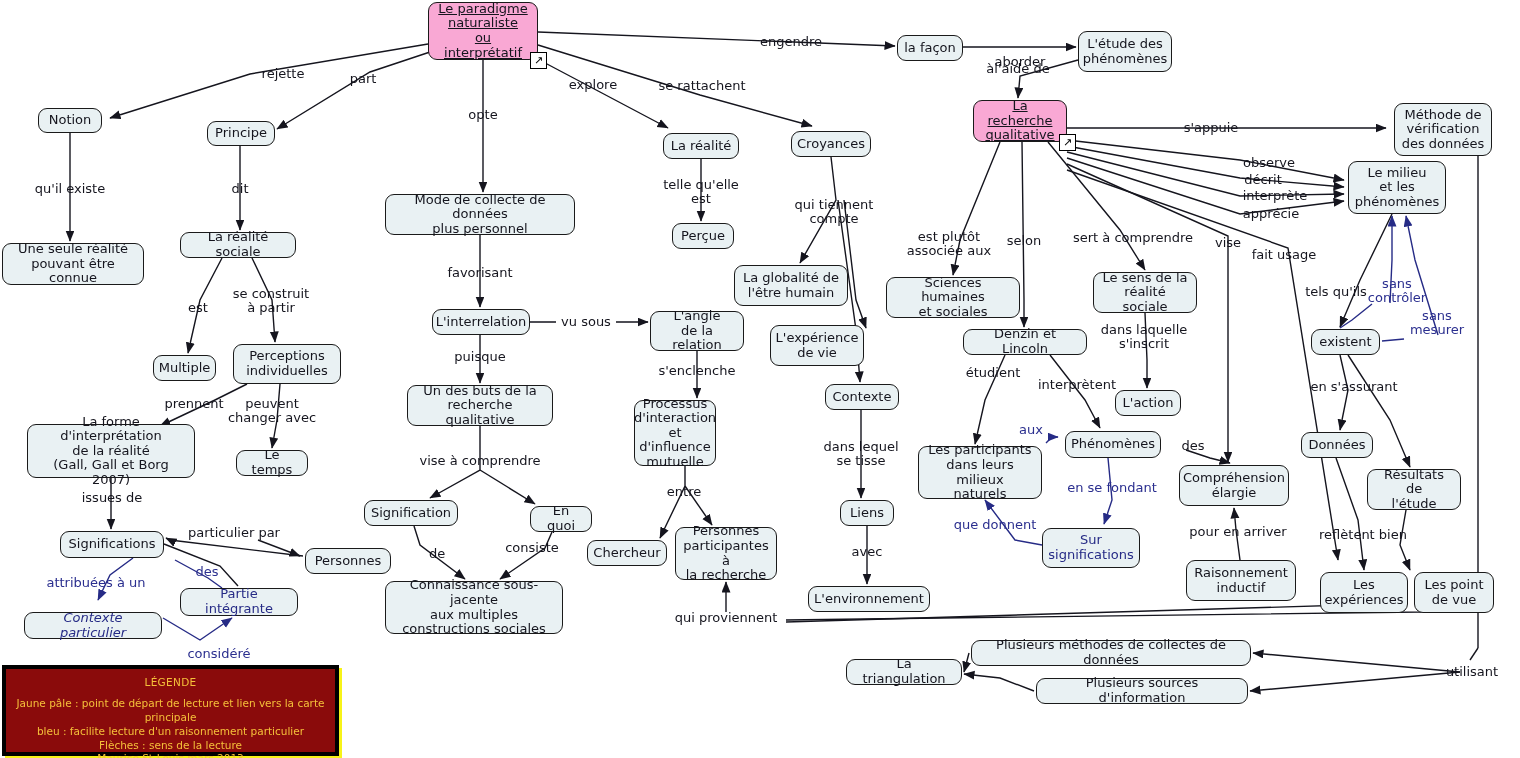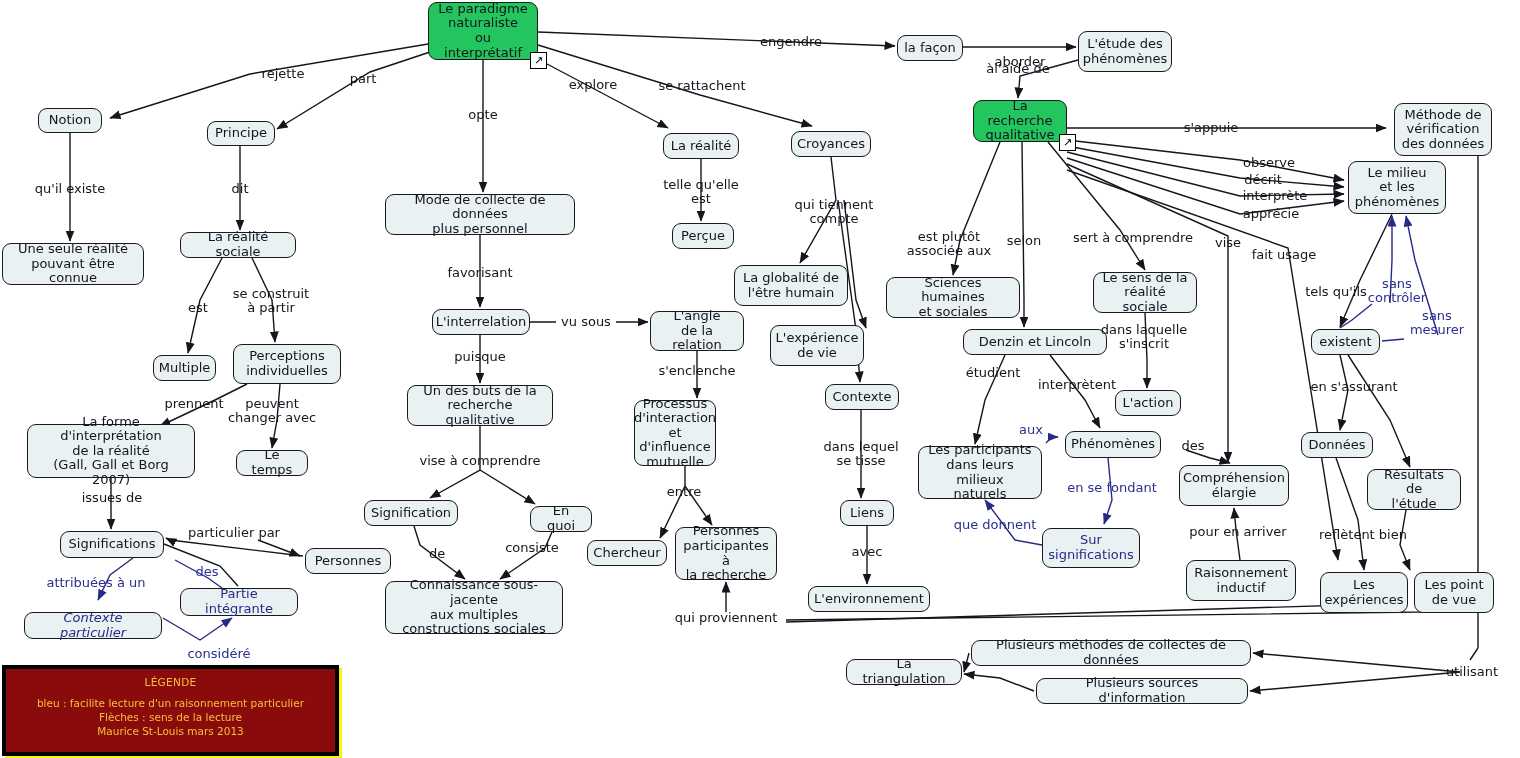--- a/index.html
+++ b/index.html
@@ -3,21 +3,21 @@
 <meta charset="utf-8">
 <style>
   html,body{margin:0;padding:0;background:#ffffff;}
   body{font-family:"DejaVu Sans","Liberation Sans",sans-serif;}
   #map{position:relative;width:1520px;height:758px;background:#fff;overflow:hidden;}
   #edges{position:absolute;left:0;top:0;width:1520px;height:758px;}
 
   .node{position:absolute;box-sizing:border-box;border:1.4px solid #1a1a1a;border-radius:9px;
         background:#e9f1f3;color:#15151e;display:flex;align-items:center;justify-content:center;
         text-align:center;line-height:1.12;padding:2px 6px;font-size:13px;}
-  .node.yellow{background:#22c55e;border-color:#1a1a1a;}
+  .node.yellow{background:#f9a8d4;border-color:#1a1a1a;text-decoration:underline;}
   .node.blue{color:#262b86;}
 
   .lbl{position:absolute;font-size:13px;color:#15151e;text-align:center;line-height:1.1;
        white-space:pre;transform:translate(-50%,-50%);}
   .lbl.blue{color:#2b2f8f;}
 
   .badge{position:absolute;width:15px;height:15px;border:1.6px solid #000;background:#fff;
          display:flex;align-items:center;justify-content:center;font-size:11px;line-height:1;color:#000;}
 
   #legend{position:absolute;left:2px;top:665px;width:337px;height:91px;
@@ -253,21 +253,21 @@
       </div>
       <div class="node yellow" style="left: 973px; top: 100px; width: 94px; height: 42px;">
         <span style="white-space: pre-line;">La recherche
 qualitative</span>
       </div>
       <div class="badge" style="left: 1059px; top: 134px;">↗</div>
       <div class="node" style="left: 886px; top: 277px; width: 134px; height: 41px;">
         <span style="white-space: pre-line;">Sciences humaines
 et sociales</span>
       </div>
-      <div class="node" style="left: 963px; top: 329px; width: 144px; height: 26px;">
+      <div class="node" style="left: 963px; top: 329px; width: 124px; height: 26px;">
         <span style="white-space: pre-line;">Denzin et Lincoln</span>
       </div>
       <div class="node" style="left: 918px; top: 446px; width: 124px; height: 53px;">
         <span style="white-space: pre-line;">Les participants
 dans leurs milieux
 naturels</span>
       </div>
       <div class="node blue" style="left: 1042px; top: 528px; width: 98px; height: 40px;">
         <span style="white-space: pre-line;">Sur
 significations</span>
@@ -392,18 +392,19 @@
       <div class="lbl blue" style="left: 1437px; top: 323px;">sans
 mesurer</div>
       <div class="lbl" style="left: 1354px; top: 387px;">en s'assurant</div>
       <div class="lbl" style="left: 1363px; top: 535px;">reflètent bien</div>
       <div class="lbl" style="left: 1472px; top: 672px;">utilisant</div>
     </div>
 
   <div id="legend">
     <div class="ltitle">LÉGENDE</div>
     <div class="lbody">
+      <div class="lline">Jaune pâle : point de départ de lecture et lien vers la carte principale</div>
       <div class="lline">bleu : facilite lecture d'un raisonnement particulier</div>
       <div class="lline">Flèches : sens de la lecture</div>
       <div class="lline">Maurice St-Louis  mars 2013</div>
     </div>
   </div>
 </div>
 
 </body></html>

